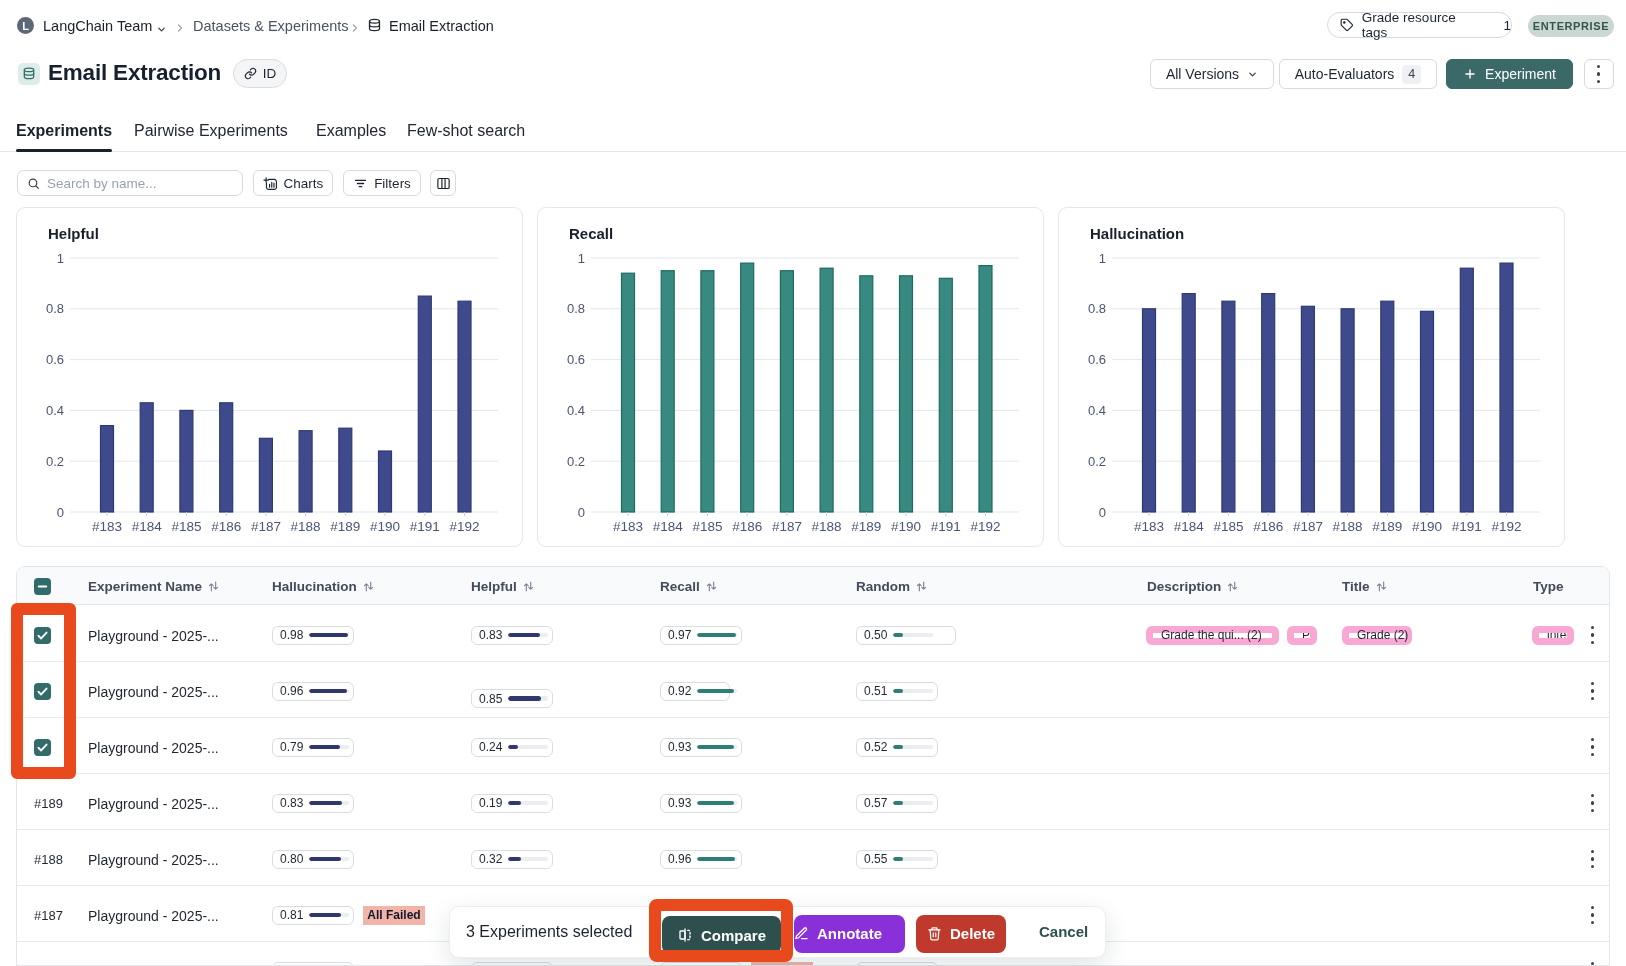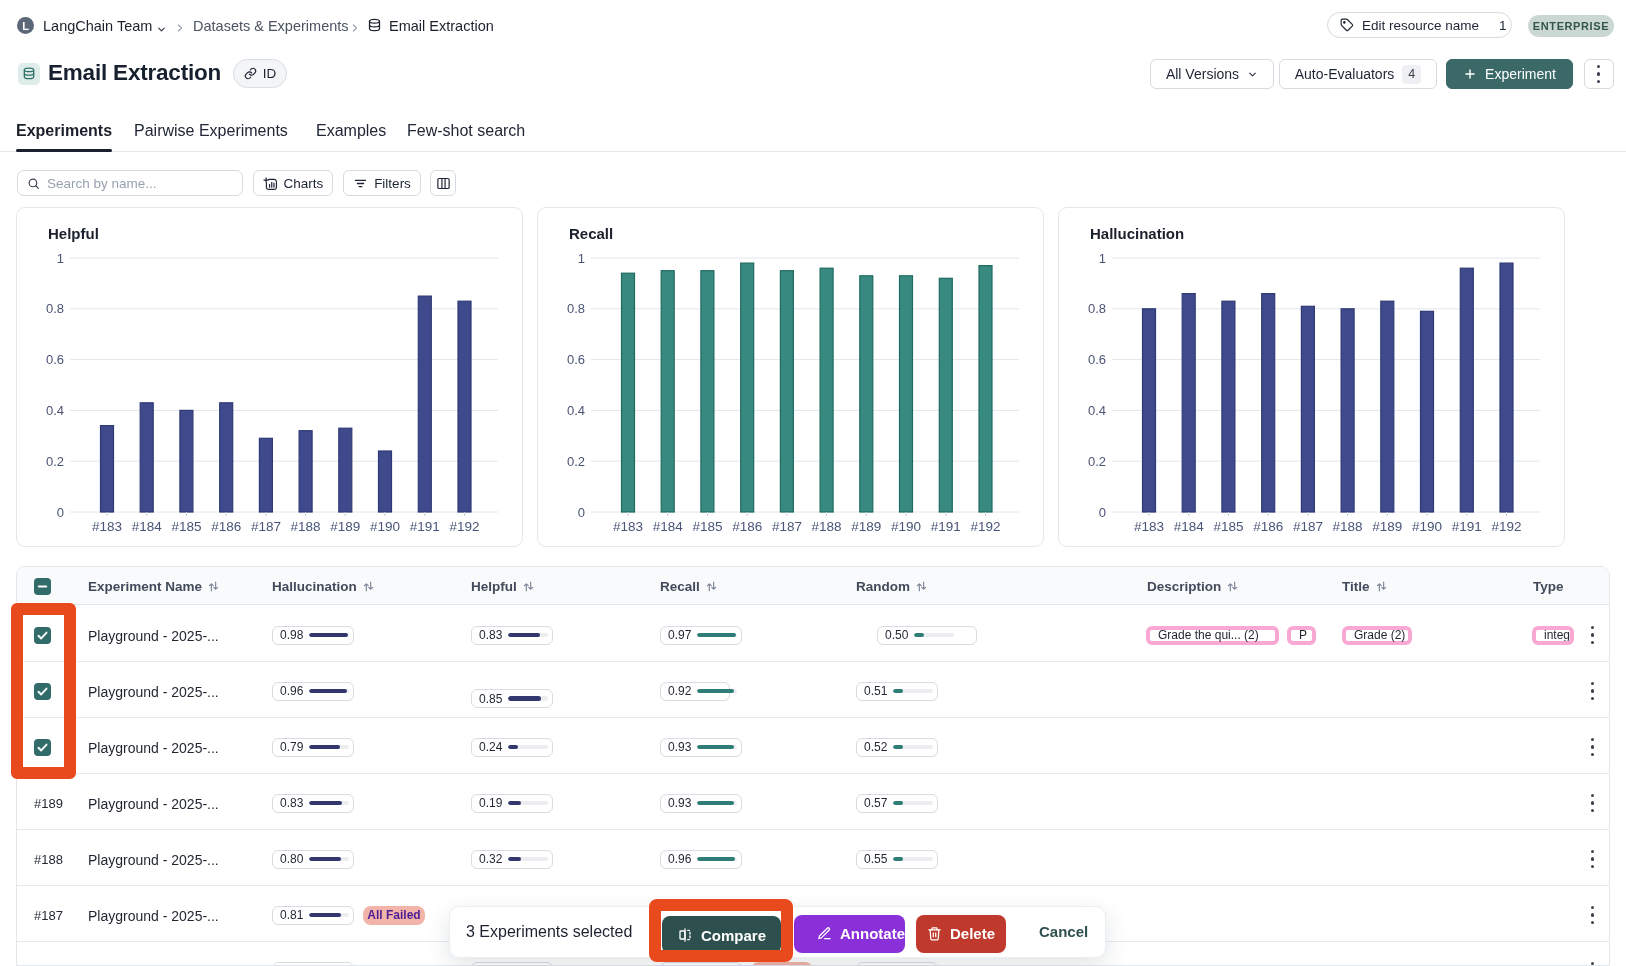--- a/index.html
+++ b/index.html
@@ -2,22 +2,22 @@
 <html><head><meta charset="utf-8"><style>
 *{margin:0;padding:0;box-sizing:border-box}
 html,body{width:1626px;height:966px;background:#fff;font-family:"Liberation Sans",sans-serif;overflow:hidden}
 #app{position:relative;width:1626px;height:966px;overflow:hidden;background:#fff;color:#1D2433}
 .abs{position:absolute}
 .btn{position:absolute;display:flex;align-items:center;justify-content:center;gap:8px;border:1px solid #D7DAE0;border-radius:6px;background:#fff;font-size:14px;font-weight:500;color:#1D2433}
 .pill{position:absolute;height:19px;border:1px solid #D9DCE2;border-radius:6px;background:#fff;display:flex;align-items:center;padding:0 7px;gap:6px}
 .pv{font-size:12px;color:#1F2430}
 .trk{position:relative;width:40px;height:4.5px;border-radius:3px;background:#EBEDF0;overflow:hidden;flex:none}
 .tf{position:absolute;left:0;top:0;bottom:0;border-radius:3px}
-.fail{position:absolute;height:19px;border-radius:8px;background:#F2B4A8;color:#4c1d95;font-size:12px;font-weight:600;display:flex;align-items:center;justify-content:center}
-.tpill{position:absolute;height:19px;border:4px solid #f9a8d4;border-radius:6px;background:#fff;display:flex;align-items:center;padding:0 8px;font-size:12px;color:#1F2430;white-space:nowrap}
+.fail{position:absolute;height:19px;border-radius:0;background:#F2B4A8;color:#0f172a;font-size:12px;font-weight:600;display:flex;align-items:center;justify-content:center}
+.tpill{position:absolute;height:19px;border:7px solid #f9a8d4;border-radius:6px;background:#fff;display:flex;align-items:center;padding:0 8px;font-size:12px;color:#1F2430;white-space:nowrap}
 .kd{width:3.4px;height:3.4px;border-radius:50%;background:#3C414D;display:block}
 .hcell{position:absolute;top:0;height:38px;display:flex;align-items:center;gap:5px;font-size:13.5px;font-weight:700;color:#424A5B}
 .rowline{position:absolute;left:0;right:0;height:1px;background:#E8EAEE}
 .name{position:absolute;font-size:14px;color:#1F2430}
 .rid{position:absolute;font-size:13px;color:#1F2430}
 </style></head><body>
 <div id="app">
 
 <div class="abs" style="left:17px;top:17px;width:17px;height:17px;border-radius:50%;background:#5C6878;color:#fff;
  font-size:11px;font-weight:700;display:flex;align-items:center;justify-content:center">L</div>
@@ -38,21 +38,21 @@
         <path d="M4 11v6c0 1.7 3.6 3 8 3s8-1.3 8-3v-6"></path>
       </svg></div>
 <div class="abs" style="left:389px;top:18px;font-size:14.5px;font-weight:500;color:#1B212C">Email Extraction</div>
 
 <div class="abs" style="left:1327px;top:12px;width:185px;height:26px;border:1px solid #D7DAE0;border-radius:14px;
  display:flex;align-items:center;padding-left:12px;gap:8px">
  <svg width="14" height="14" viewBox="0 0 24 24" fill="none" stroke="#1D2433" stroke-width="2" stroke-linecap="round" stroke-linejoin="round">
         <path d="M12.6 2.6 21 11a2 2 0 0 1 0 2.8L13.8 21a2 2 0 0 1-2.8 0L2.6 12.6A2 2 0 0 1 2 11.2V4a2 2 0 0 1 2-2h7.2c.5 0 1 .2 1.4.6z"></path>
         <circle cx="7.5" cy="7.5" r="1.2" fill="currentColor"></circle>
       </svg>
-      <span style="font-size:13.5px;color:#1D2433">Edit resource name</span>
+      <span style="font-size:13.5px;color:#1D2433">Grade resource tags</span>
  <span style="font-size:13.5px;color:#1D2433;margin-left:12px">1</span>
     </div>
 <div class="abs" style="left:1528px;top:15px;width:86px;height:22px;border-radius:11px;background:#CBD8D2;
  display:flex;align-items:center;justify-content:center;font-size:11px;font-weight:700;letter-spacing:.6px;color:#33554E">ENTERPRISE</div>
 
 <div class="abs" style="left:18px;top:63px;width:22px;height:22px;border-radius:5px;background:#DEEDE9;
  display:flex;align-items:center;justify-content:center">
       <svg width="14" height="14" viewBox="0 0 24 24" fill="none" stroke="#2E6F68" stroke-width="2.2" stroke-linecap="round" stroke-linejoin="round">
         <ellipse cx="12" cy="5" rx="8" ry="3"></ellipse>
         <path d="M4 5v6c0 1.7 3.6 3 8 3s8-1.3 8-3V5"></path>
@@ -309,21 +309,21 @@
         <span class="trk">
           <span class="tf" style="width:32px;background:#32376E"></span>
         </span>
       </div>
       <div class="pill" style="left:643px;top:58.5px;width:82px">
         <span class="pv">0.97</span>
         <span class="trk">
           <span class="tf" style="width:39px;background:#2E7D76"></span>
         </span>
       </div>
-      <div class="pill" style="left:860px;top:58.5px;width:100px">
+      <div class="pill" style="left:839px;top:58.5px;width:100px">
         <span class="pv">0.50</span>
         <span class="trk">
           <span class="tf" style="width:10px;background:#2E7D76"></span>
         </span>
       </div>
       <div class="tpill" style="left:1129px;top:58.5px;width:133px;">Grade the qui... (2)</div>
       <div class="tpill" style="left:1270px;top:58.5px;width:29px;max-width:29px;overflow:hidden;">P</div>
       <div class="tpill" style="left:1325px;top:58.5px;width:70px;">Grade (2)</div>
       <div class="tpill" style="left:1515px;top:58.5px;max-width:42px;overflow:hidden;">integer</div>
       <div style="position:absolute;left:1574px;top:59px;width:4px;height:18px;display:flex;flex-direction:column;justify-content:space-between">
@@ -527,21 +527,21 @@
 <div class="abs" style="left:449px;top:906px;width:657px;height:52px;background:#fff;border:1px solid #ECEEF1;border-radius:10px;
  box-shadow:0 8px 24px rgba(20,30,50,.12);display:flex;align-items:center;padding:0 16px">
  <span style="font-size:16px;font-weight:500;color:#1C2230">3 Experiments selected</span>
  <div style="position:absolute;left:212px;top:9px;width:119px;height:38px;background:#2D4F4D;border-radius:8px;
   display:flex;align-items:center;justify-content:center;gap:8px;color:#fff;font-size:15px;font-weight:600"><svg width="16" height="16" viewBox="0 0 24 24" fill="none" stroke="#fff" stroke-width="2" stroke-linecap="round" stroke-linejoin="round">
           <rect x="4.5" y="6" width="7.5" height="12" rx="1"></rect>
           <path d="M12 3v18"></path>
           <path d="M16 5h1.5a2 2 0 0 1 2 2v10a2 2 0 0 1-2 2H16" stroke-dasharray="2.6 2.8"></path>
         </svg> Compare</div>
  <div style="position:absolute;left:344px;top:7.5px;width:111px;height:38px;background:#8A30D9;border-radius:8px;
-  display:flex;align-items:center;justify-content:flex-end;gap:8px;color:#fff;font-size:15px;font-weight:600"><svg width="15" height="15" viewBox="0 0 24 24" fill="none" stroke="#fff" stroke-width="2" stroke-linecap="round" stroke-linejoin="round">
+  display:flex;align-items:center;justify-content:flex-start;gap:8px;color:#fff;font-size:15px;font-weight:600"><svg width="15" height="15" viewBox="0 0 24 24" fill="none" stroke="#fff" stroke-width="2" stroke-linecap="round" stroke-linejoin="round">
           <path d="M12 20h9"></path>
           <path d="M16.5 3.5a2.1 2.1 0 0 1 3 3L7 19l-4 1 1-4Z"></path>
         </svg> Annotate</div>
  <div style="position:absolute;left:466px;top:7.5px;width:90px;height:38px;background:#BF3A2C;border-radius:8px;
   display:flex;align-items:center;justify-content:center;gap:8px;color:#fff;font-size:15px;font-weight:600"><svg width="15" height="15" viewBox="0 0 24 24" fill="none" stroke="#fff" stroke-width="2" stroke-linecap="round" stroke-linejoin="round">
           <path d="M3 6h18"></path>
           <path d="M8 6V4a1 1 0 0 1 1-1h6a1 1 0 0 1 1 1v2"></path>
           <path d="M19 6l-1 14a2 2 0 0 1-2 2H8a2 2 0 0 1-2-2L5 6"></path>
           <path d="M10 11v6M14 11v6"></path>
         </svg> Delete</div>

